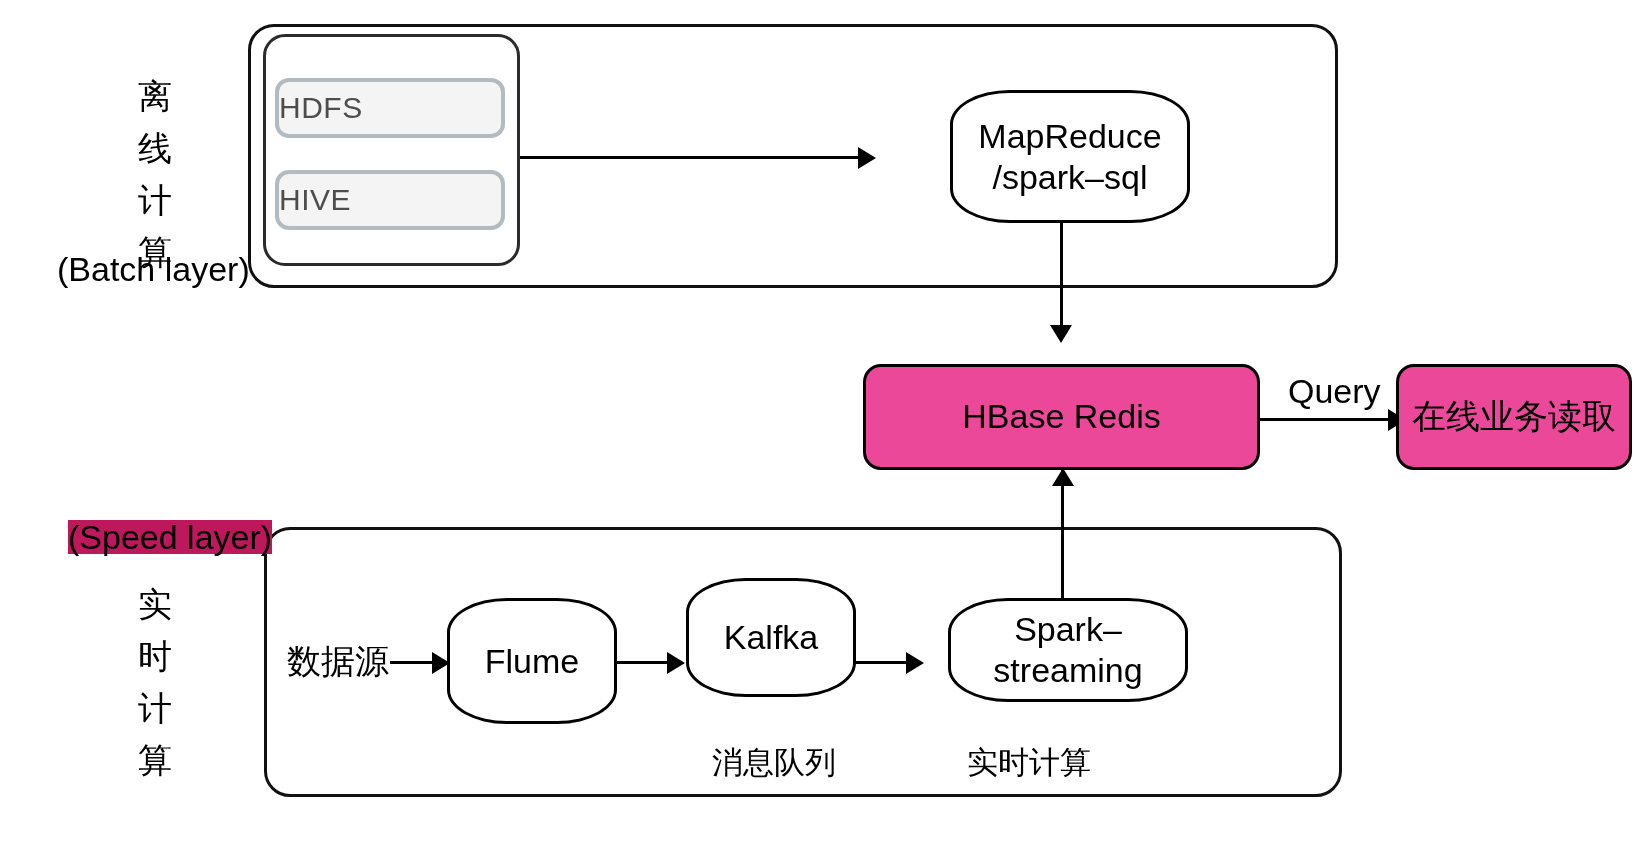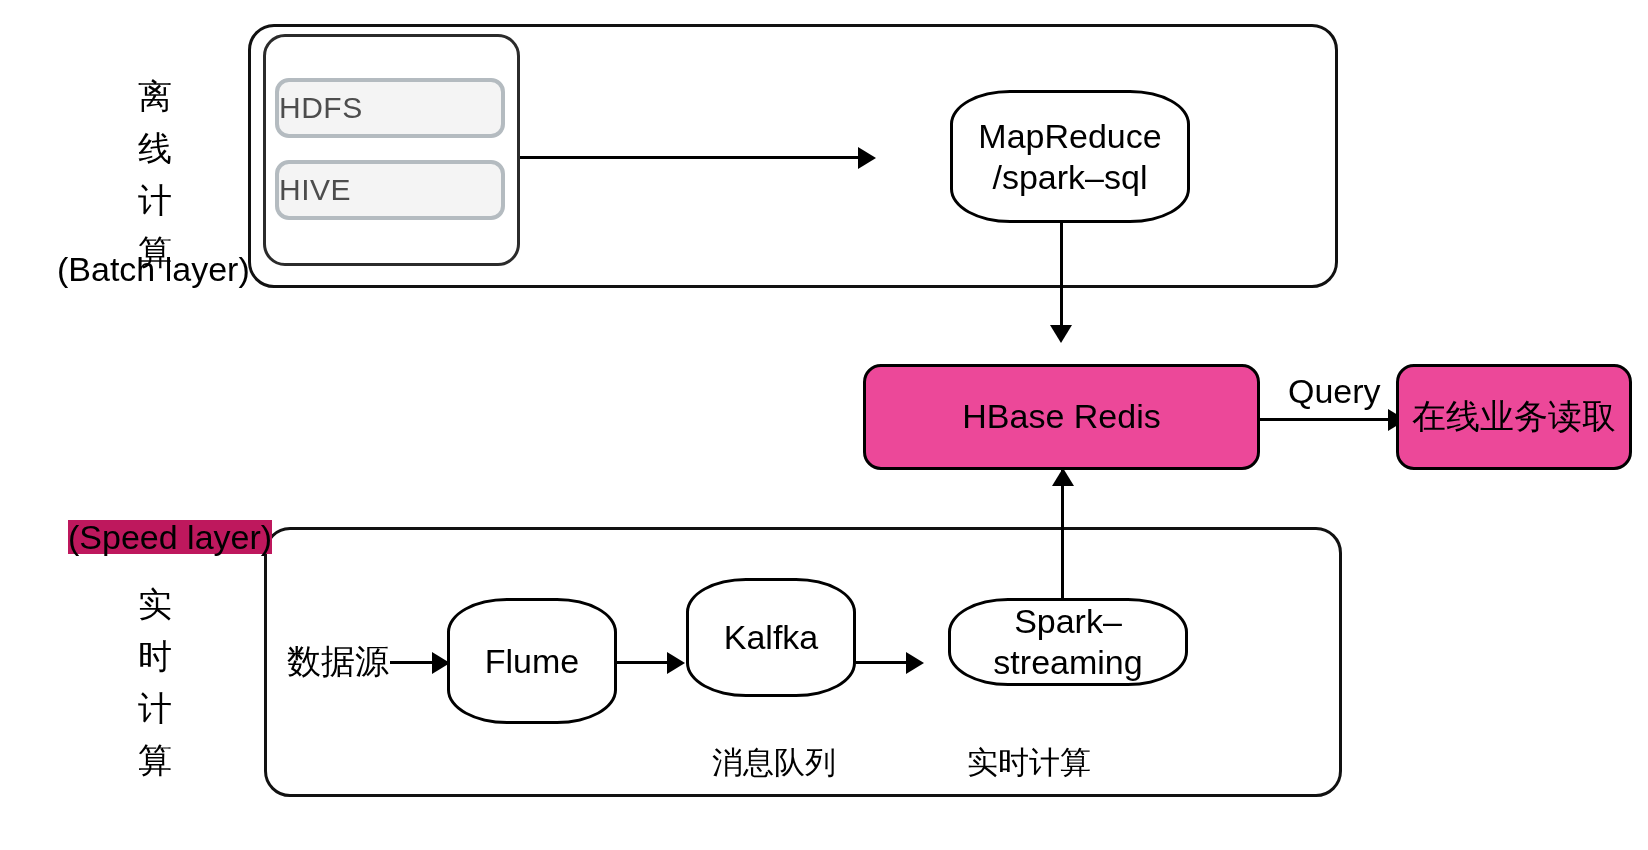--- a/index.html
+++ b/index.html
@@ -133,21 +133,21 @@
 算</div>
 
   <div class="abs label" style="left:57px; top:252px;">(Batch layer)</div>
 
   <div class="abs storage-panel" style="left:263px; top:34px; width:257px; height:232px;"></div>
 
   <div class="abs gray-box" style="left:275px; top:78px; width:230px; height:60px;">
     <span>HDFS</span>
   </div>
 
-  <div class="abs gray-box" style="left:275px; top:160px; width:230px; height:60px;">
+  <div class="abs gray-box" style="left:275px; top:170px; width:230px; height:60px;">
     <span>HIVE</span>
   </div>
 
   <div class="abs h-line" style="left:520px; top:156px; width:340px;"></div>
   <div class="abs arrow-right" style="left:858px; top:147px;"></div>
 
   <div class="abs node-stadium" style="left:950px; top:90px; width:240px; height:133px;">
     <span style="white-space:pre-line;">MapReduce
 /spark–sql</span>
   </div>
@@ -190,21 +190,21 @@
 
   <div class="abs node-stadium" style="left:686px; top:578px; width:170px; height:119px;">
     <span>Kalfka</span>
   </div>
 
   <div class="abs label label-small" style="left:712px; top:747px;">消息队列</div>
 
   <div class="abs h-line" style="left:856px; top:661px; width:53px;"></div>
   <div class="abs arrow-right" style="left:906px; top:652px;"></div>
 
-  <div class="abs node-stadium" style="left:948px; top:598px; width:240px; height:88px;">
+  <div class="abs node-stadium" style="left:948px; top:598px; width:240px; height:104px;">
     <span style="white-space:pre-line;">Spark–
 streaming</span>
   </div>
 
   <div class="abs label label-small" style="left:967px; top:747px;">实时计算</div>
 
   <div class="abs v-line" style="left:1061px; top:468px; height:132px;"></div>
   <div class="abs arrow-up" style="left:1052px; top:468px;"></div>
 
 </div>

